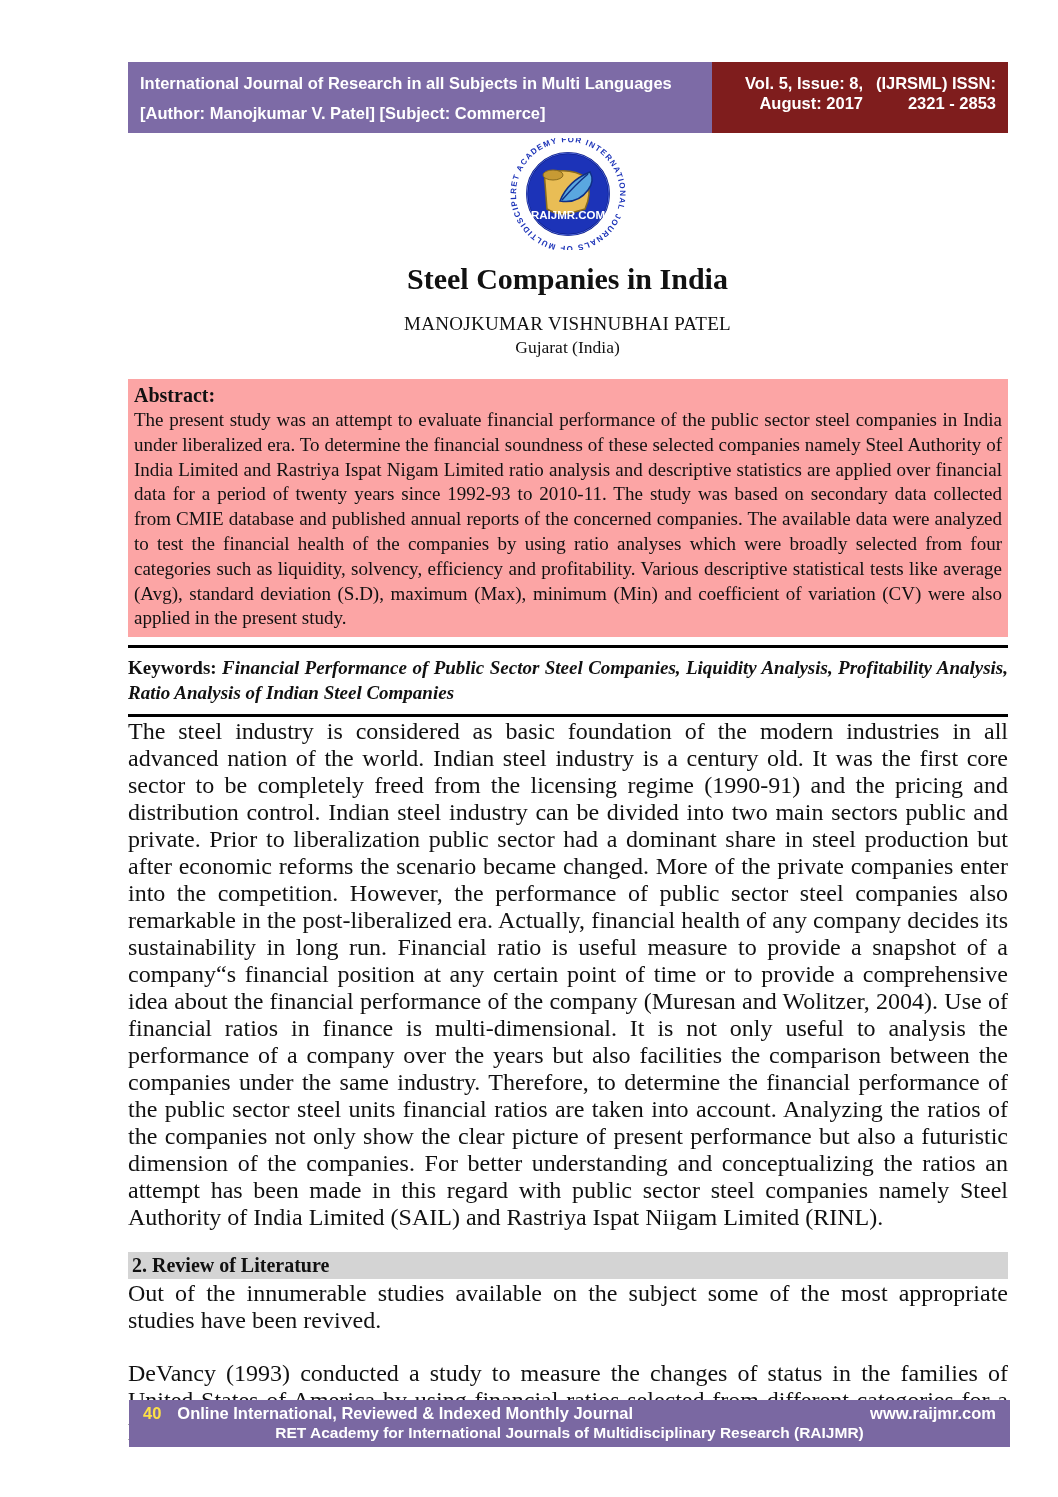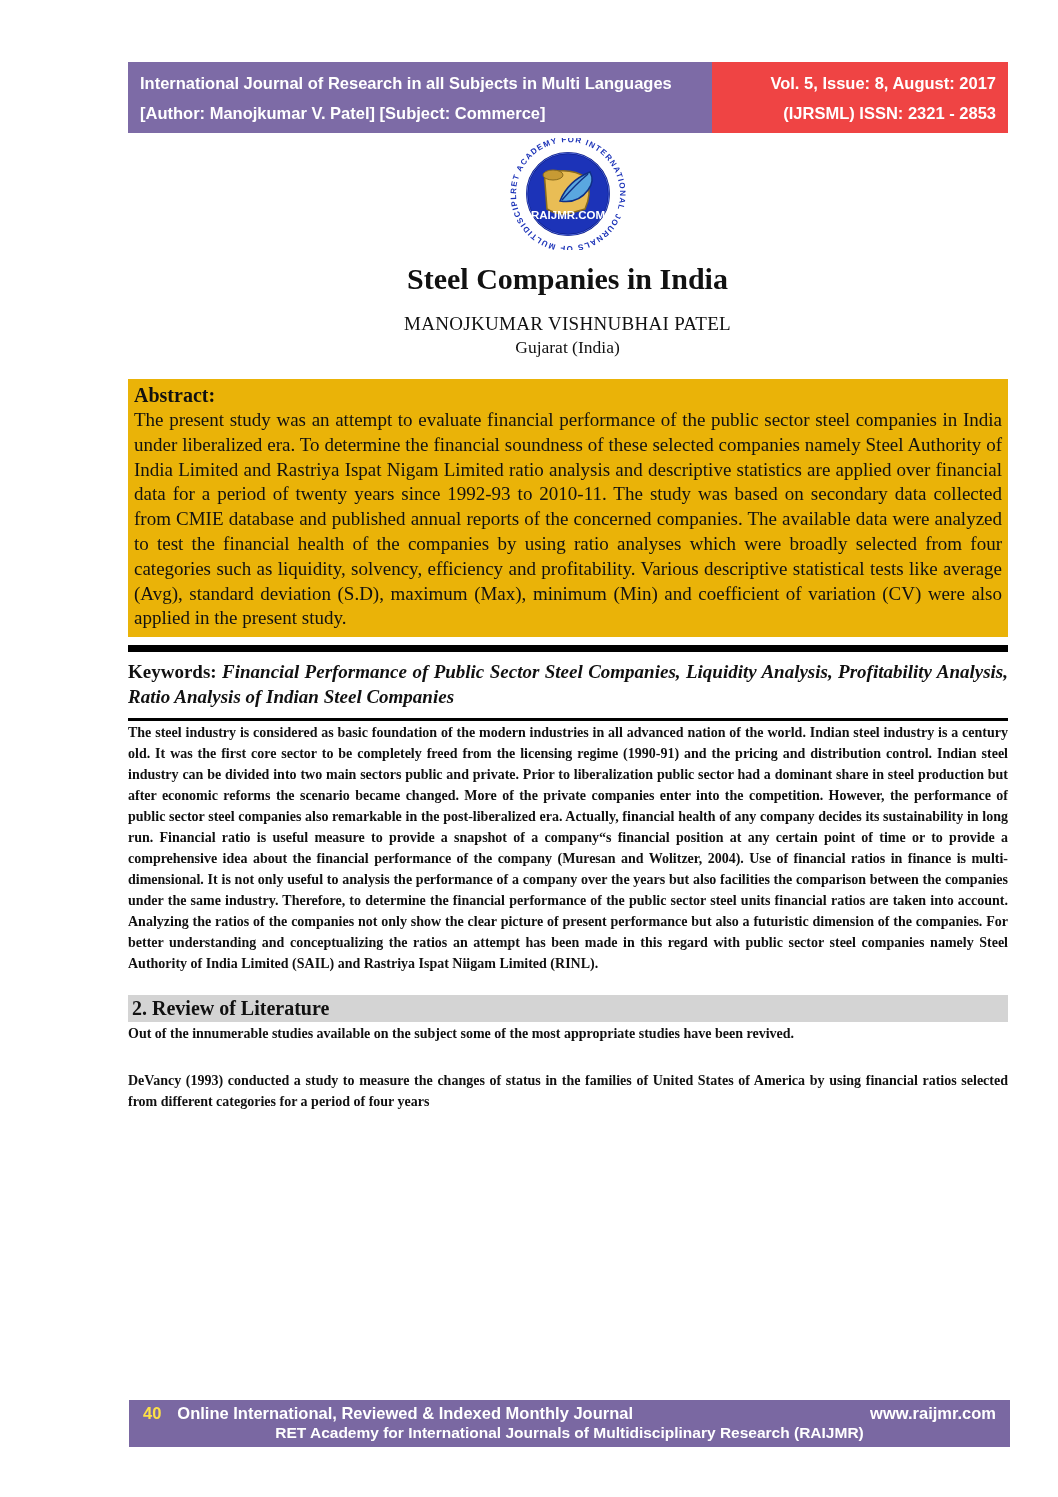--- a/index.html
+++ b/index.html
@@ -23,64 +23,64 @@
     font-weight: bold; color: #ffffff;
   }
   .banner-left {
     width: 584px; background: #7d6ba6;
     padding: 11px 10px 0 12px;
     display: flex; flex-direction: column; justify-content: space-between;
     padding-bottom: 10px;
   }
   .banner-left div { font-size: 16.5px; line-height: 20px; }
   .banner-right {
-    width: 296px; background: #ef4444;
+    width: 296px; background: #7f1d1d;
     padding: 11px 12px 10px 10px;
-    display: flex; flex-direction: column; justify-content: space-between;
+    display: flex; flex-direction: row; justify-content: space-between;
     text-align: right;
   }
   .banner-right div { font-size: 16.5px; line-height: 20px; }
   
   .logo-wrap { width: 880px; display: flex; justify-content: center; margin-top: 5px; }
   
   .title {
     text-align: center; font-weight: bold; font-size: 30px; line-height: 37px;
     margin-top: 10px;
   }
   .author-block { text-align: center; margin-top: 16px; }
   .author-name { font-size: 19px; letter-spacing: 0.3px; }
   .author-loc { font-size: 17.5px; margin-top: 2px; }
   
   .abstract-box {
-    margin-top: 21px; width: 880px; background: #eab308;
+    margin-top: 21px; width: 880px; background: #fca5a5;
     padding: 3px 6px 6px 6px;
   }
   .abstract-head { font-weight: bold; font-size: 20px; line-height: 26px; }
   .abstract-body {
     font-size: 19px; line-height: 24.8px;
     text-align: justify;
   }
   
   .keywords {
     margin-top: 8px; width: 880px;
-    border-top: 7px solid #000000; border-bottom: 3px solid #000;
+    border-top: 3px solid #000000; border-bottom: 3px solid #000;
     padding: 7px 0 9px 0;
     font-size: 19px; line-height: 25px; text-align: justify;
   }
   .keywords .kw-label { font-weight: bold; font-style: normal; }
   .keywords .kw-body { font-weight: bold; font-style: italic; }
   
   .section-heading {
     width: 880px; background: #d4d4d4;
     font-weight: bold; font-size: 20px; line-height: 25px;
     padding: 1px 4px; margin-top: 21px;
   }
   .body-para {
-    width: 880px; font-size: 14px; line-height: 21px;
-    text-align: justify; margin-top: 1px; font-weight: bold;
+    width: 880px; font-size: 24px; line-height: 27px;
+    text-align: justify; margin-top: 1px;
   }
   .body-para + .body-para { margin-top: 26px; }
   
   .footer {
     position: absolute; top: 1400px; left: 129px;
     width: 881px; height: 47px; background: #7a68a2;
     font-family: "Liberation Sans", sans-serif; font-weight: bold;
     color: #ffffff; padding: 4px 14px 0 14px;
   }
   .footer-row1 { display: flex; align-items: baseline; font-size: 16.5px; }

